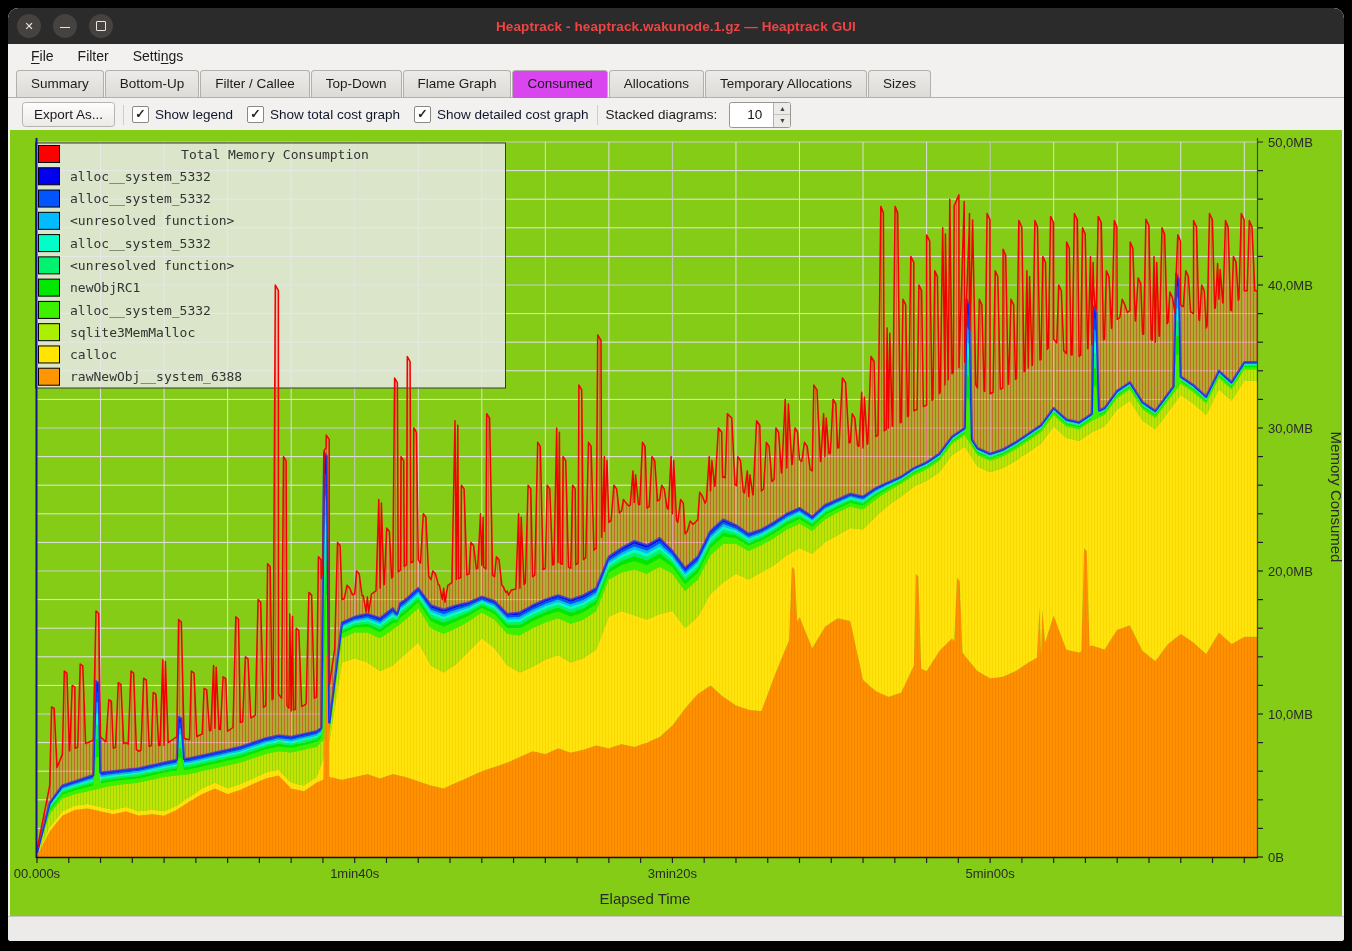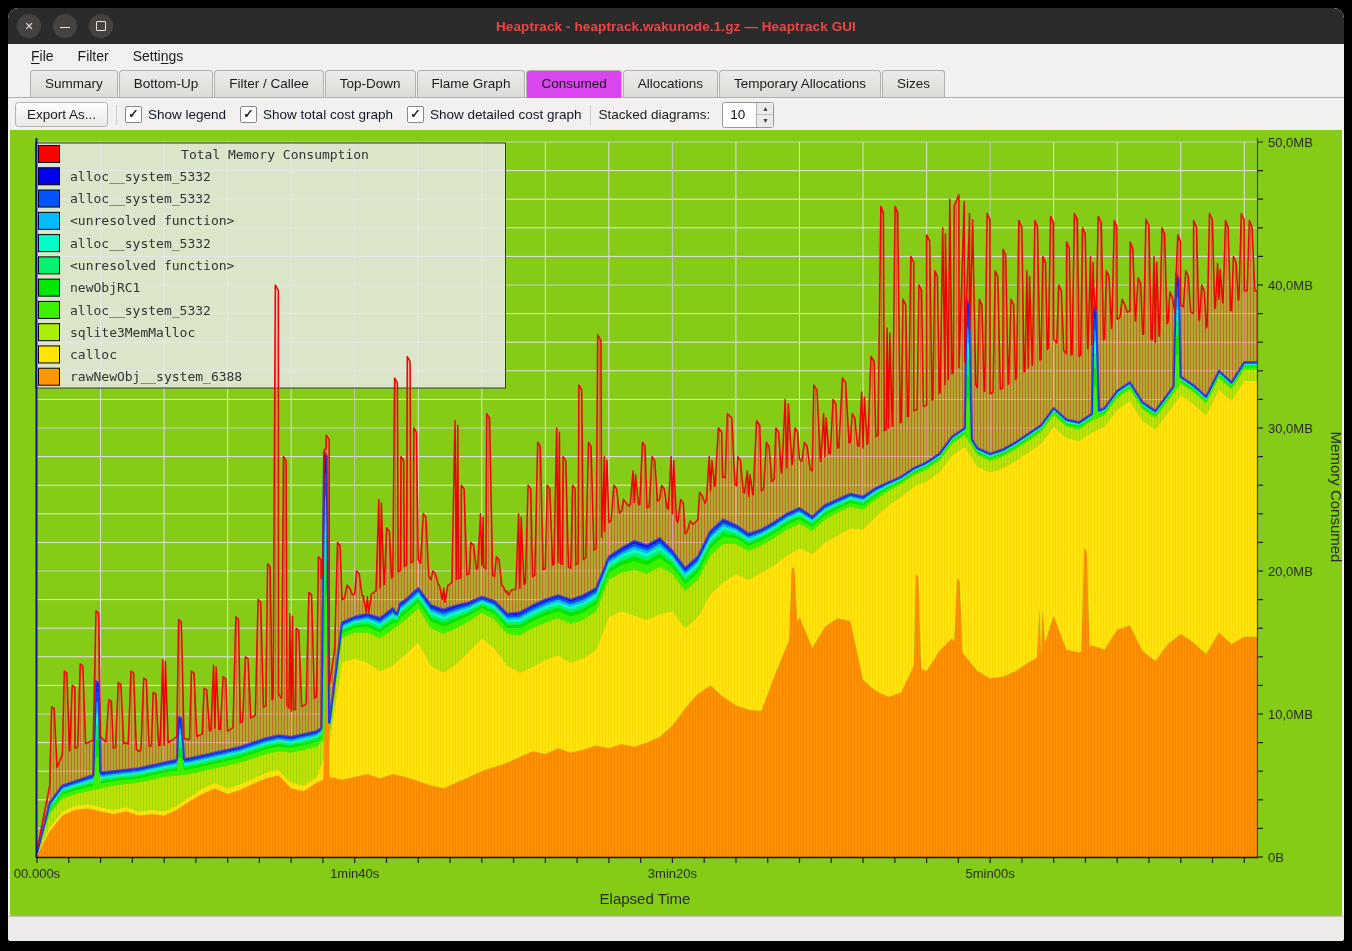--- a/index.html
+++ b/index.html
@@ -14,37 +14,37 @@
   #btn-close{left:9px;} #btn-min{left:45px;} #btn-max{left:81px;}
   #btn-min span{display:block;width:10px;height:0;border-top:1.6px solid #e8e6e3;margin-top:2px;}
   #btn-max span{display:block;width:8px;height:8px;border:1.6px solid #e8e6e3;border-radius:1px;}
   #title{color:#ef4444;font-size:13.5px;font-weight:bold;letter-spacing:.1px;}
   
   #menubar{height:25px;background:#f2f1f0;display:flex;align-items:center;padding-left:11px;}
   .menu-item{font-size:14px;color:#1b1b1b;padding:2px 12px 3px 12px;border-radius:3px;text-align:right;}
   .menu-item u{text-decoration:underline;text-underline-offset:2px;}
   
   #tabbar{height:28px;background:#f2f1f0;border-bottom:1px solid #b3b0ab;display:flex;
-    align-items:flex-end;padding-left:22px;}
+    align-items:flex-end;padding-left:8px;}
   .tab{font-size:13.5px;color:#1b1b1b;padding:5px 14px 6px 14px;background:linear-gradient(#ecebe9,#dddbd7);
     border:1px solid #b3b0ab;border-bottom:none;border-radius:3.5px 3.5px 0 0;margin-right:1px;white-space:nowrap;}
   .tab.active{background:#d946ef;position:relative;margin-bottom:-1px;padding-bottom:7px;z-index:2;}
   
-  #toolbar{height:33px;background:#f2f1f0;display:flex;align-items:center;padding-left:7px;gap:8px;}
+  #toolbar{height:33px;background:#f2f1f0;display:flex;align-items:center;padding-left:7px;gap:8px;margin-left:7px;}
   #export-btn{font-size:13.5px;color:#1b1b1b;padding:4px 11px;background:linear-gradient(#fdfdfd,#eceae7);
     border:1px solid #b7b4b0;border-radius:3.5px;}
   .tsep{width:1px;height:20px;background:#cfcdc9;}
   .cb{display:flex;align-items:center;gap:6px;}
   .cb .box{width:15px;height:15px;background:#fff;border:1px solid #8a8884;border-radius:2px;
     display:flex;align-items:center;justify-content:center;font-size:12.5px;color:#222;font-weight:bold;line-height:1;}
   .cb label{font-size:13.5px;color:#0f172a;}
   #stacked-group{display:flex;align-items:center;gap:12px;}
   #stacked-label{font-size:13.5px;color:#1b1b1b;}
   #spinbox{display:flex;border:1px solid #9a9792;border-radius:2.5px;background:#fff;height:24px;}
-  #spin-value{width:26px;font-size:13.5px;color:#111;display:flex;align-items:center;padding-left:7px;}
+  #spin-value{width:26px;font-size:13.5px;color:#111;display:flex;align-items:center;padding-left:17px;}
   #spin-btns{display:flex;flex-direction:column;width:16px;border-left:1px solid #b5b2ae;}
   .spin-btn{flex:1;background:#edebe8;display:flex;align-items:center;justify-content:center;
     font-size:7px;color:#444;line-height:1;}
   .spin-btn:first-child{border-bottom:1px solid #c5c2be;}
   
   #chartpanel{position:absolute;left:2px;top:122px;width:1332px;height:787px;background:#84cc16;}
   #statusbar{position:absolute;left:0;bottom:0;width:100%;height:24px;background:#edebe9;
     border-top:1px solid #c8c5c1;}
   svg text{font-family:"Liberation Sans",sans-serif;}
   svg .mono{font-family:"DejaVu Sans Mono",monospace;}

